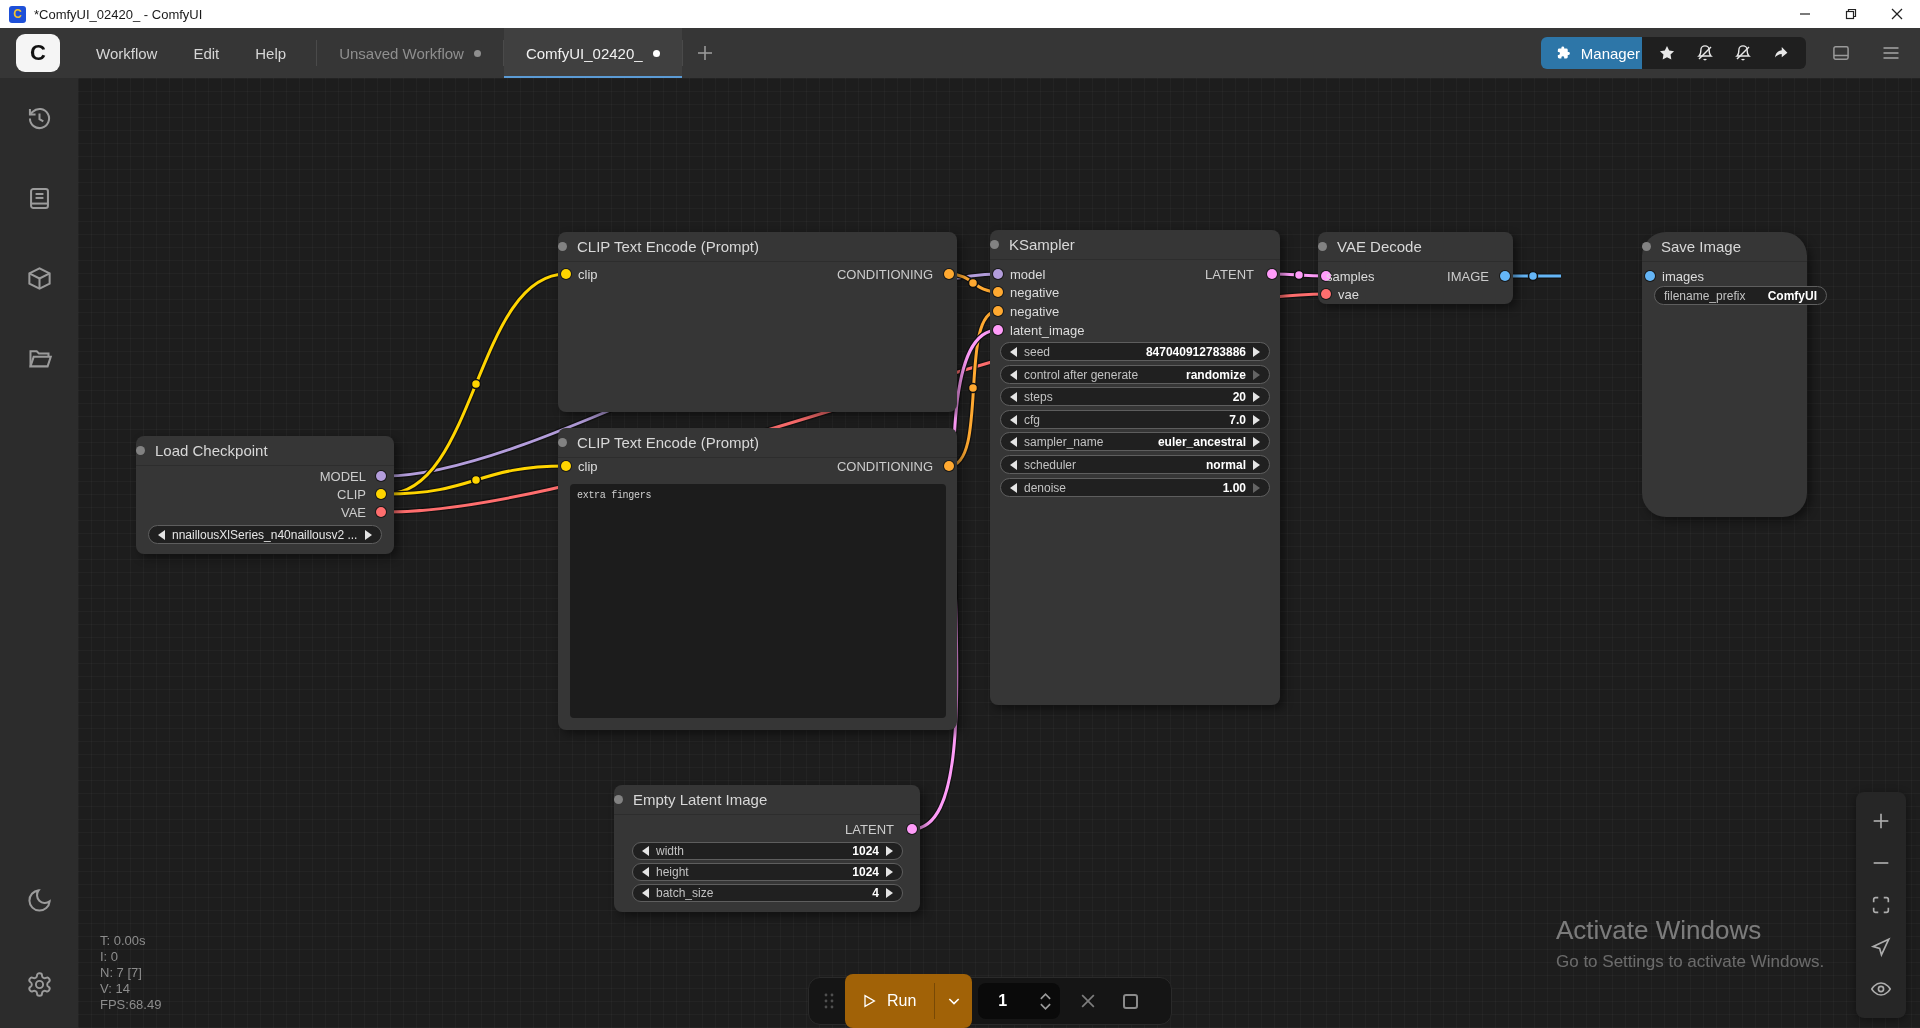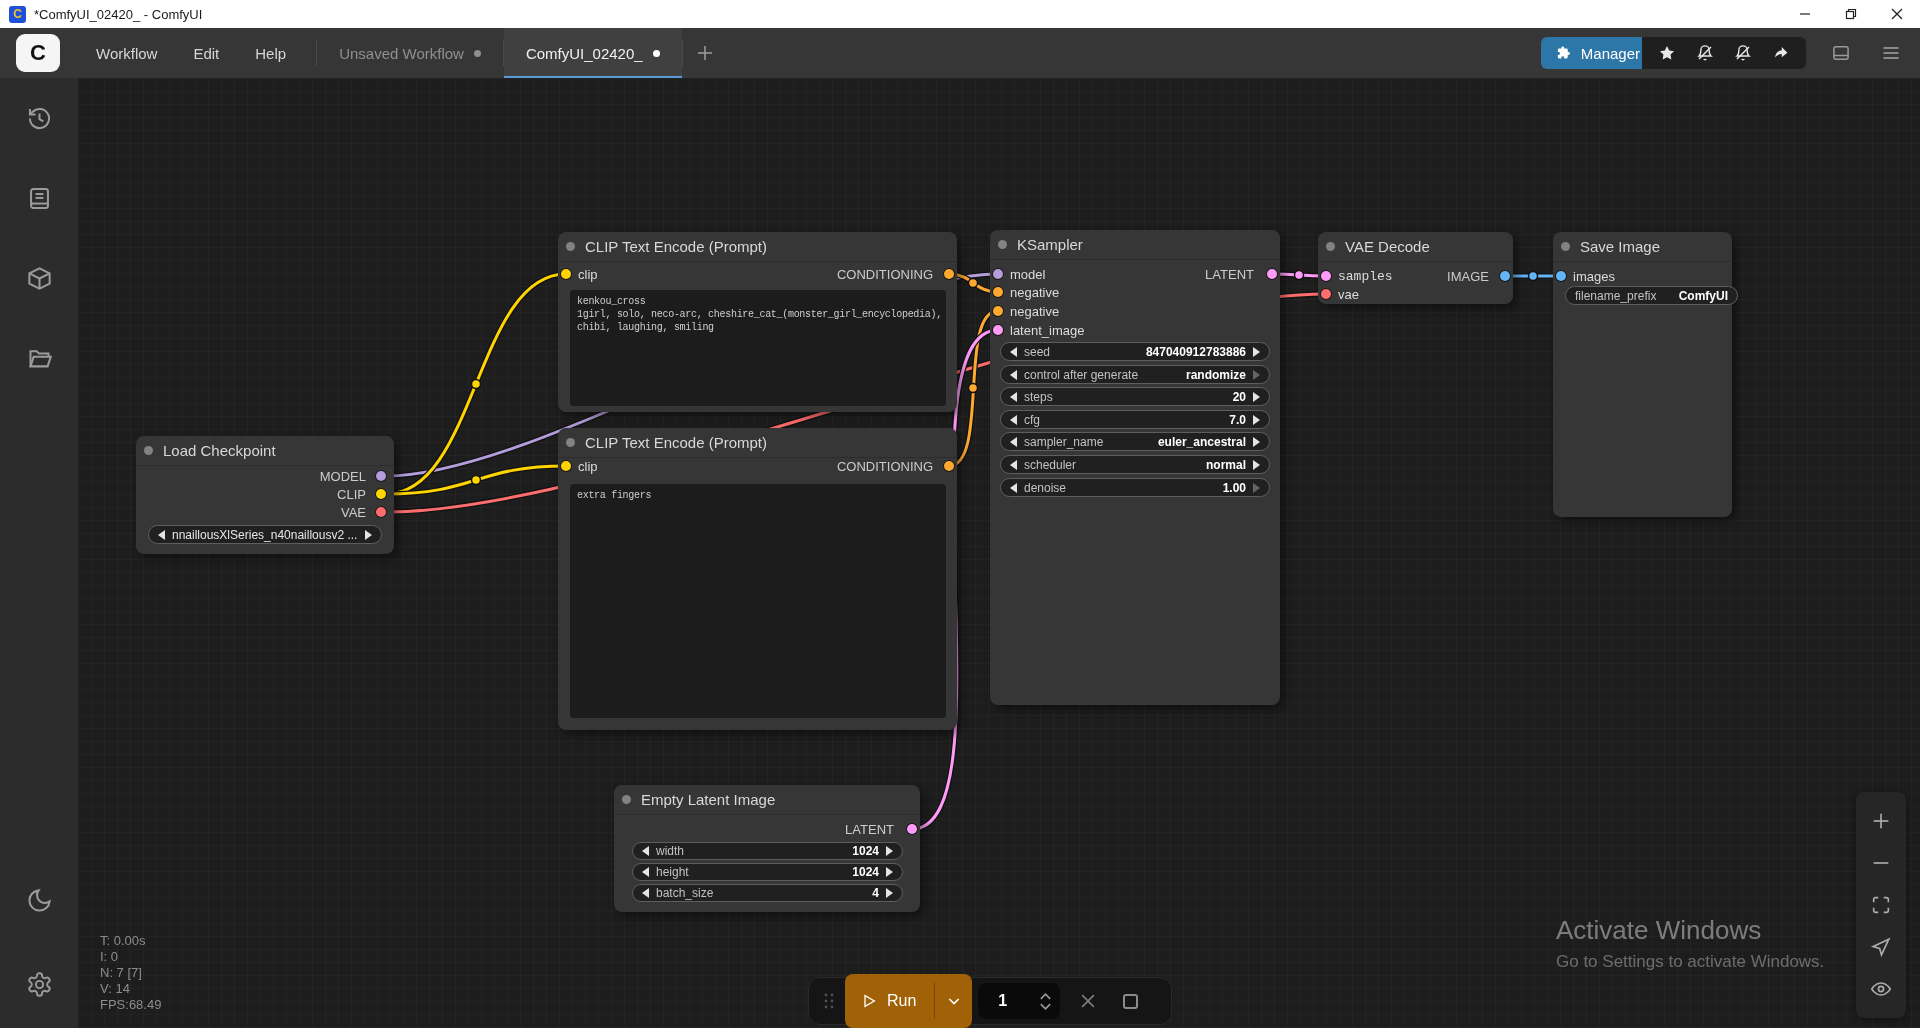--- a/index.html
+++ b/index.html
@@ -50,21 +50,21 @@
 
   
   .canvas-bg { position:absolute; left:78px; top:78px; right:0; bottom:0; background:#1d1d1d;
       background-image: linear-gradient(rgba(255,255,255,0.028) 1px, transparent 1px),
                         linear-gradient(90deg, rgba(255,255,255,0.028) 1px, transparent 1px);
       background-size:13px 13px; z-index:1; }
   .wires { position:absolute; left:0; top:0; width:1920px; height:1028px; z-index:2; pointer-events:none; }
 
   
   .node { position:absolute; background:#363636; border-radius:8px; box-shadow:4px 4px 10px rgba(0,0,0,0.45); z-index:3; }
-  .node-header { height:30px; display:flex; align-items:center; gap:10px; padding:0 8px; border-bottom:1px solid #2d2d2d; }
+  .node-header { height:30px; display:flex; align-items:center; gap:10px; padding:0 0; border-bottom:1px solid #2d2d2d; }
   .collapse-dot { width:9px; height:9px; border-radius:50%; background:#828282; flex:0 0 auto; }
   .node-title { font-size:15px; color:#d8d8d8; white-space:nowrap; }
   .slot-dot { position:absolute; width:10px; height:10px; border-radius:50%; box-shadow:0 0 0 1px rgba(0,0,0,0.55); }
   .slot-label-in { position:absolute; font-size:13px; color:#dcdcdc; white-space:nowrap; }
   .slot-label-out { position:absolute; font-size:13px; color:#cccccc; white-space:nowrap; text-align:right; }
   .c-model{background:#B39DDB} .c-clip{background:#FFD500} .c-vae{background:#FF6E6E}
   .c-cond{background:#FFA931} .c-latent{background:#FF9CF9} .c-image{background:#64B5F6}
   .node-textarea { position:absolute; background:#1c1c1c; border-radius:4px; color:#cfcfcf;
                    font-family:"Liberation Mono", monospace; font-size:10px; letter-spacing:-0.3px;
                    line-height:13px; padding:5px 7px; white-space:pre; overflow:hidden; }
@@ -173,23 +173,20 @@
 
   <div class="node" style="left:558px; top:232px; width:399px; height:180px;">
     <div class="node-header">
       <span class="collapse-dot"></span>
       <span class="node-title">CLIP Text Encode (Prompt)</span>
     </div>
     <span class="slot-dot c-clip" style="left:3px; top:37px;"></span>
     <span class="slot-label-in" style="left:20px; top:35px;">clip</span>
     <span class="slot-label-out" style="right:24px; top:35px;">CONDITIONING</span>
     <span class="slot-dot c-cond" style="left:386px; top:37px;"></span>
-    <div class="node-textarea" style="left:12px; top:58px; width:376px; height:116px;">kenkou_cross
-1girl, solo, neco-arc, cheshire_cat_(monster_girl_encyclopedia),
-chibi, laughing, smiling</div>
   </div>
 
   <div class="node" style="left:558px; top:428px; width:399px; height:302px;">
     <div class="node-header">
       <span class="collapse-dot"></span>
       <span class="node-title">CLIP Text Encode (Prompt)</span>
     </div>
     <span class="slot-dot c-clip" style="left:3px; top:33px;"></span>
     <span class="slot-label-in" style="left:20px; top:31px;">clip</span>
     <span class="slot-label-out" style="right:24px; top:31px;">CONDITIONING</span>
@@ -256,28 +253,28 @@
       <span class="tri-r tri-dim"></span>
     </div>
   </div>
 
   <div class="node" style="left:1318px; top:232px; width:195px; height:72px;">
     <div class="node-header">
       <span class="collapse-dot"></span>
       <span class="node-title">VAE Decode</span>
     </div>
     <span class="slot-dot c-latent" style="left:3px; top:39px;"></span>
-    <span class="slot-label-in" style="left:20px; top:37px;font-family:Liberation Mono, monospace;">samples</span>
+    <span class="slot-label-in" style="left:8px; top:37px;">samples</span>
     <span class="slot-dot c-vae" style="left:3px; top:57px;"></span>
     <span class="slot-label-in" style="left:20px; top:55px;">vae</span>
     <span class="slot-label-out" style="right:24px; top:37px;">IMAGE</span>
     <span class="slot-dot c-image" style="left:182px; top:39px;"></span>
   </div>
 
-  <div class="node" style="left:1553px; top:232px; width:179px; height:285px;">
+  <div class="node" style="left:1642px; top:232px; width:165px; height:285px;border-radius:24px;">
     <div class="node-header">
       <span class="collapse-dot"></span>
       <span class="node-title">Save Image</span>
     </div>
     <span class="slot-dot c-image" style="left:3px; top:39px;"></span>
     <span class="slot-label-in" style="left:20px; top:37px;">images</span>
     <div class="widget" style="left:12px; top:54px; width:173px;">
       <span class="w-name">filename_prefix</span>
       <span class="w-value">ComfyUI</span>
     </div>

